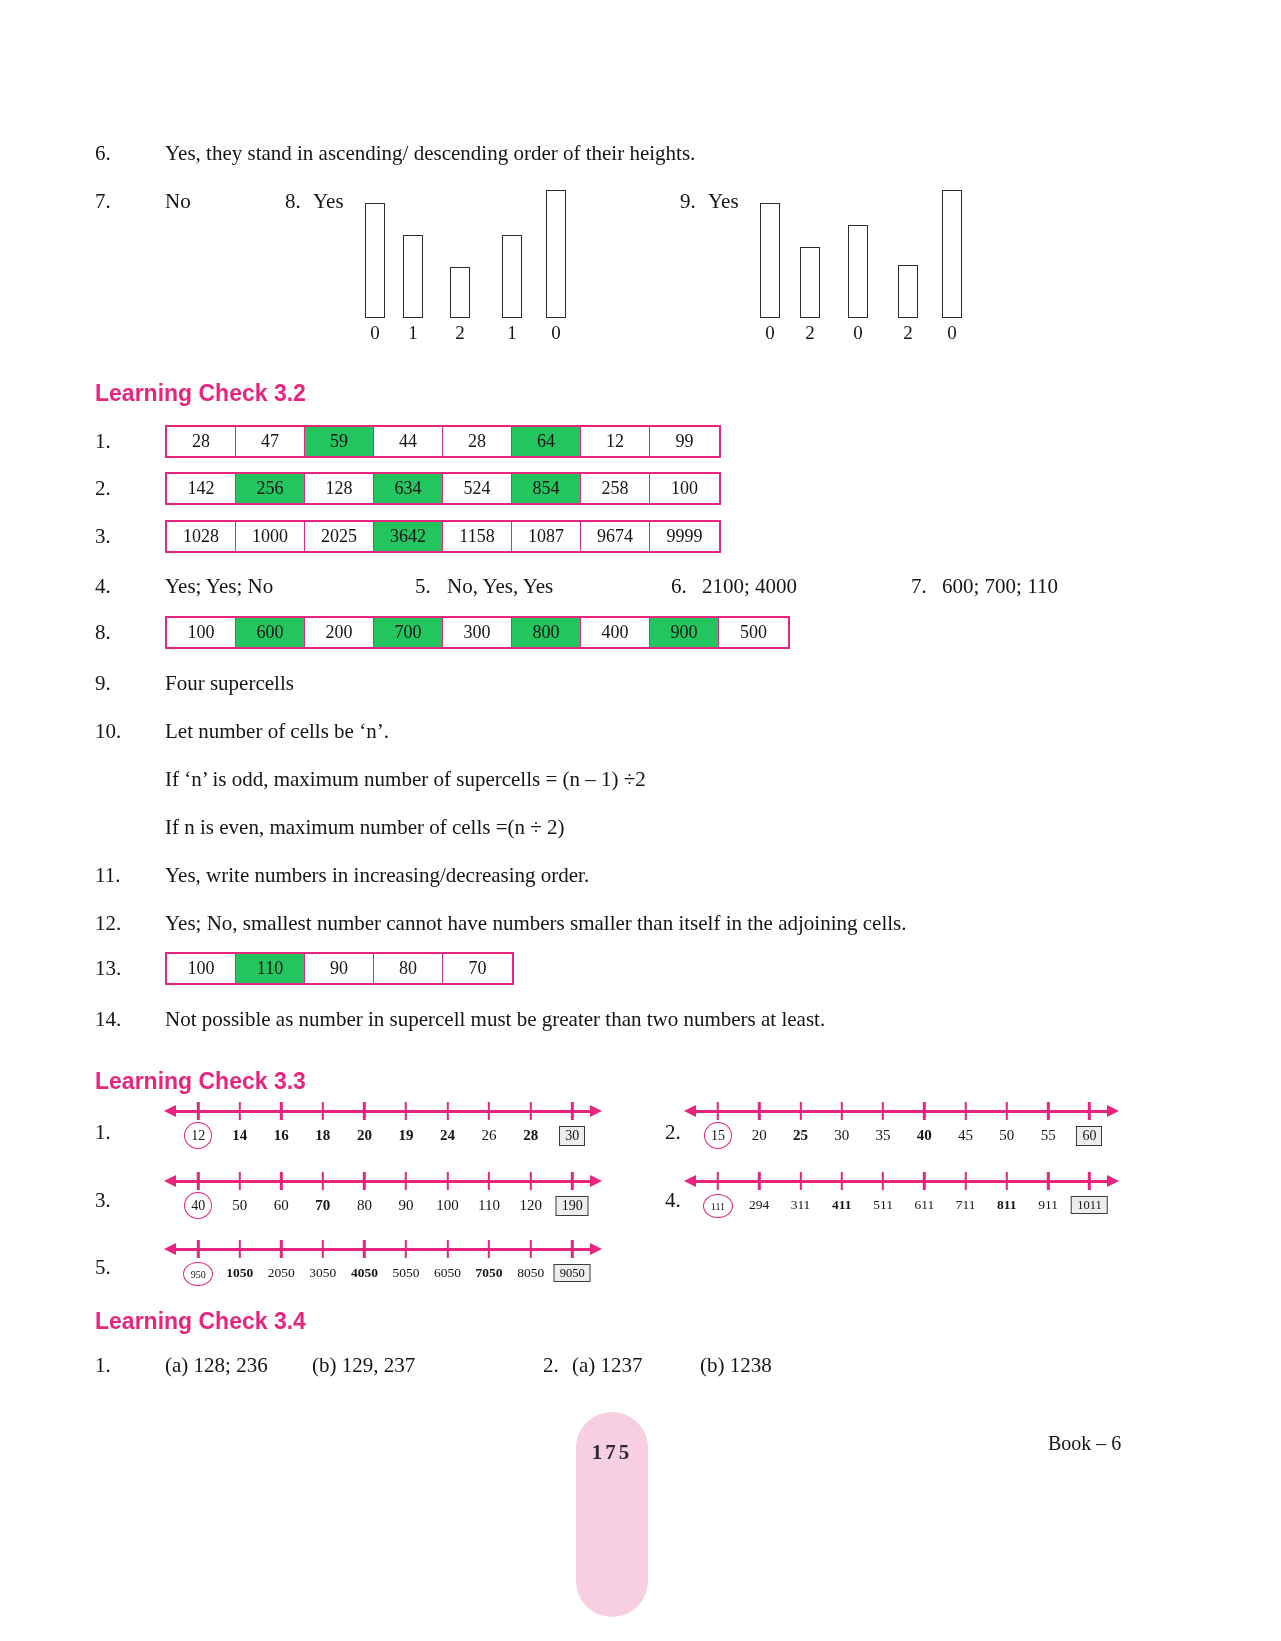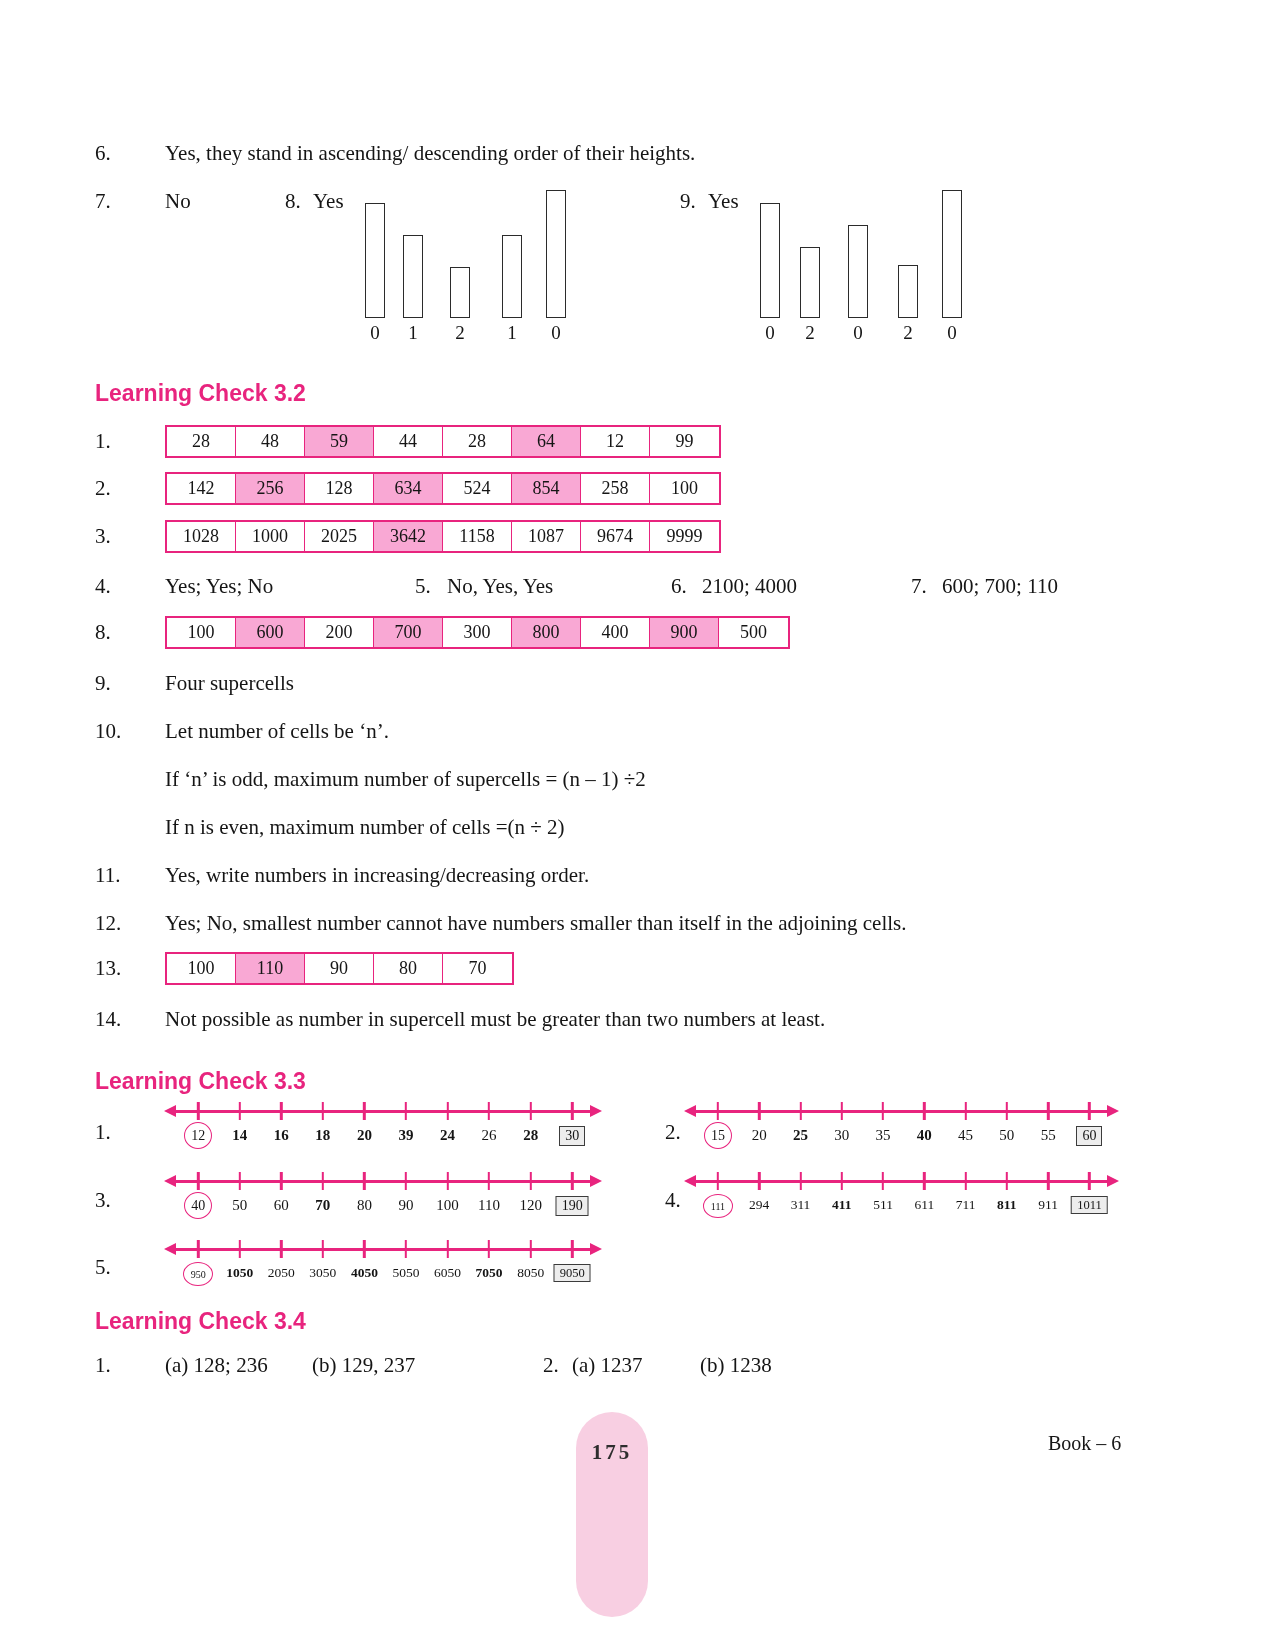--- a/index.html
+++ b/index.html
@@ -14,21 +14,21 @@
   .heading { position:absolute; font-family:"Liberation Sans", sans-serif; font-weight:bold; font-size:23px; color:#e8247e; white-space:nowrap; }
 
   
   .cellrow { position:absolute; display:flex; border:2px solid #e8247e; background:#fff; }
   .cell {
     width:69px; height:29px; border-right:1.5px solid #e8247e;
     display:flex; align-items:center; justify-content:center;
     font-size:18px; background:#fff;
   }
   .cell:last-child { border-right:none; }
-  .cell.shaded { background:#f9a8d4; }
+  .cell.shaded { background:#22c55e; }
 
   
   .chart { position:absolute; width:215px; height:163px; }
   .bar { position:absolute; bottom:30px; width:20px; background:#fff; border:1.6px solid #2b2b2b; }
   .bar-label { position:absolute; top:137px; width:20px; text-align:center; font-size:19px; }
 
   
   .numberline { position:absolute; height:62px; }
   .nl-line { position:absolute; left:12px; right:12px; top:14px; height:2.6px; background:#e8247e; }
   .nl-line::before {
@@ -100,21 +100,21 @@
       <div class="bar-label" style="left: 145px;">2</div>
       <div class="bar" style="left: 189px; height: 128px;"></div>
       <div class="bar-label" style="left: 189px;">0</div>
     </div>
 
   <div class="heading" style="left:95px;top:380px">Learning Check 3.2</div>
 
   <span class="qnum" style="left:95px;top:429px">1.</span>
   <div class="cellrow" style="left:165px;top:425px">
       <div class="cell">28</div>
-      <div class="cell">48</div>
+      <div class="cell">47</div>
       <div class="cell shaded">59</div>
       <div class="cell">44</div>
       <div class="cell">28</div>
       <div class="cell shaded">64</div>
       <div class="cell">12</div>
       <div class="cell">99</div>
     </div>
 
   <span class="qnum" style="left:95px;top:476px">2.</span>
   <div class="cellrow" style="left:165px;top:472px">
@@ -197,21 +197,21 @@
       <span class="nl-label nl-circle" style="left: 8%;">12</span>
       <div class="nl-tick" style="left: 17.4444%;"></div>
       <span class="nl-label nl-bold" style="left: 17.4444%;">14</span>
       <div class="nl-tick" style="left: 26.8889%;"></div>
       <span class="nl-label nl-bold" style="left: 26.8889%;">16</span>
       <div class="nl-tick" style="left: 36.3333%;"></div>
       <span class="nl-label nl-bold" style="left: 36.3333%;">18</span>
       <div class="nl-tick" style="left: 45.7778%;"></div>
       <span class="nl-label nl-bold" style="left: 45.7778%;">20</span>
       <div class="nl-tick" style="left: 55.2222%;"></div>
-      <span class="nl-label nl-bold" style="left: 55.2222%;">39</span>
+      <span class="nl-label nl-bold" style="left: 55.2222%;">19</span>
       <div class="nl-tick" style="left: 64.6667%;"></div>
       <span class="nl-label nl-bold" style="left: 64.6667%;">24</span>
       <div class="nl-tick" style="left: 74.1111%;"></div>
       <span class="nl-label" style="left: 74.1111%;">26</span>
       <div class="nl-tick" style="left: 83.5556%;"></div>
       <span class="nl-label nl-bold" style="left: 83.5556%;">28</span>
       <div class="nl-tick" style="left: 93%;"></div>
       <span class="nl-label nl-box" style="left: 93%;">30</span>
     </div>
 

